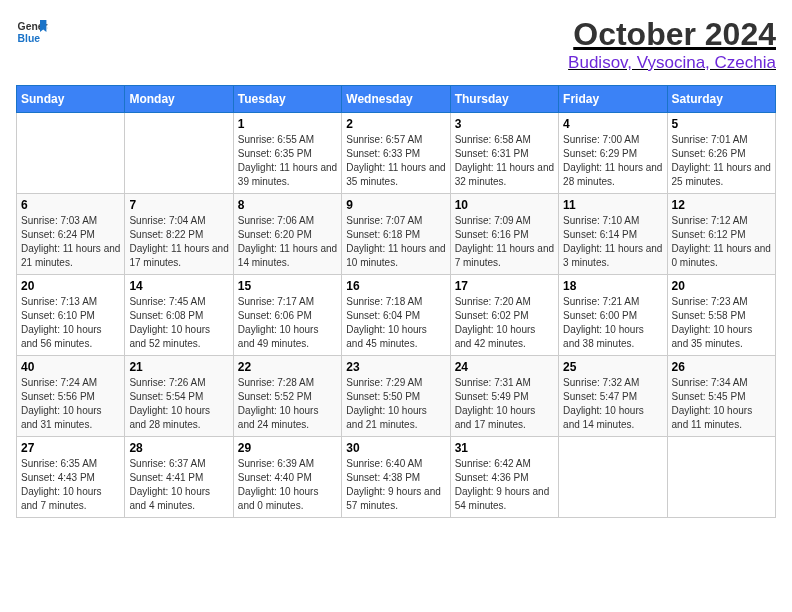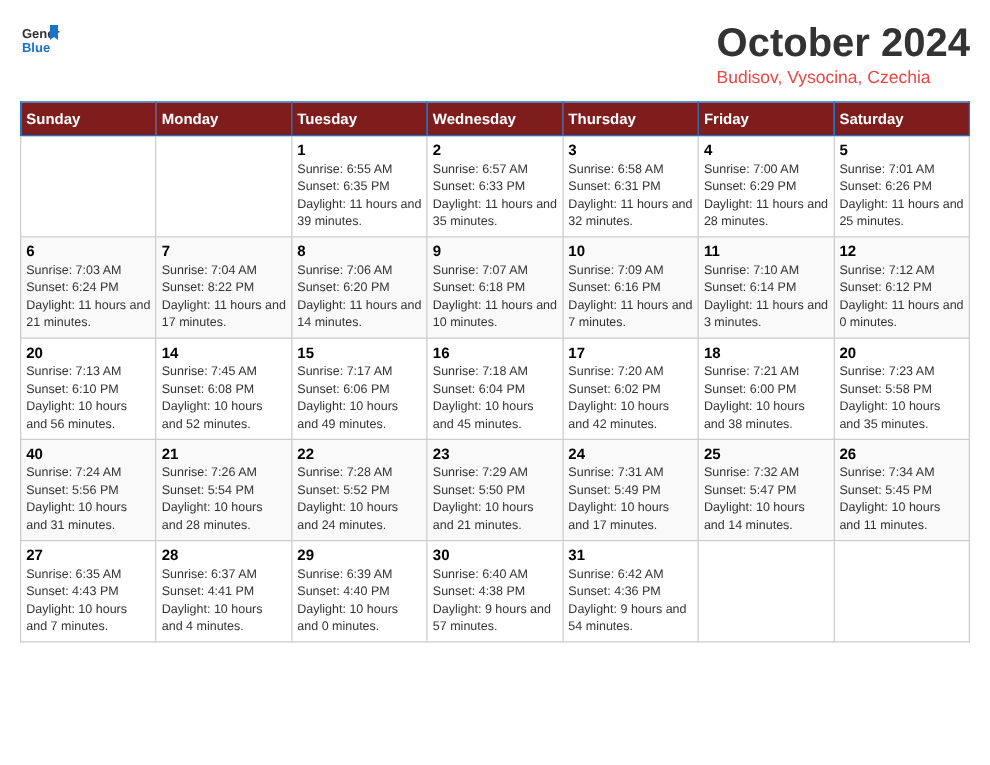--- a/index.html
+++ b/index.html
@@ -19,37 +19,39 @@
     .logo {
       display: flex;
       align-items: center;
       gap: 4px;
     }
     .logo-icon {
       width: 32px;
       height: 32px;
     }
     .title-block {
+      text-align: right;
+      text-decoration: underline;
     }
     .month-title {
       font-size: 32px;
       font-weight: bold;
       color: #333;
     }
     .subtitle {
-      font-size: 14px;
-      color: #ef4444;
+      font-size: 17px;
+      color: #6d28d9;
     }
     table {
       width: 100%;
       border-collapse: collapse;
       font-size: 11px;
     }
     thead tr th {
-      background: #7f1d1d;
+      background: #3b82f6;
       color: #fff;
       padding: 6px 4px;
       text-align: left;
       font-size: 12px;
       font-weight: bold;
       border: 1px solid #1a73c8;
     }
     tbody tr td {
       border: 1px solid #ccc;
       vertical-align: top;

